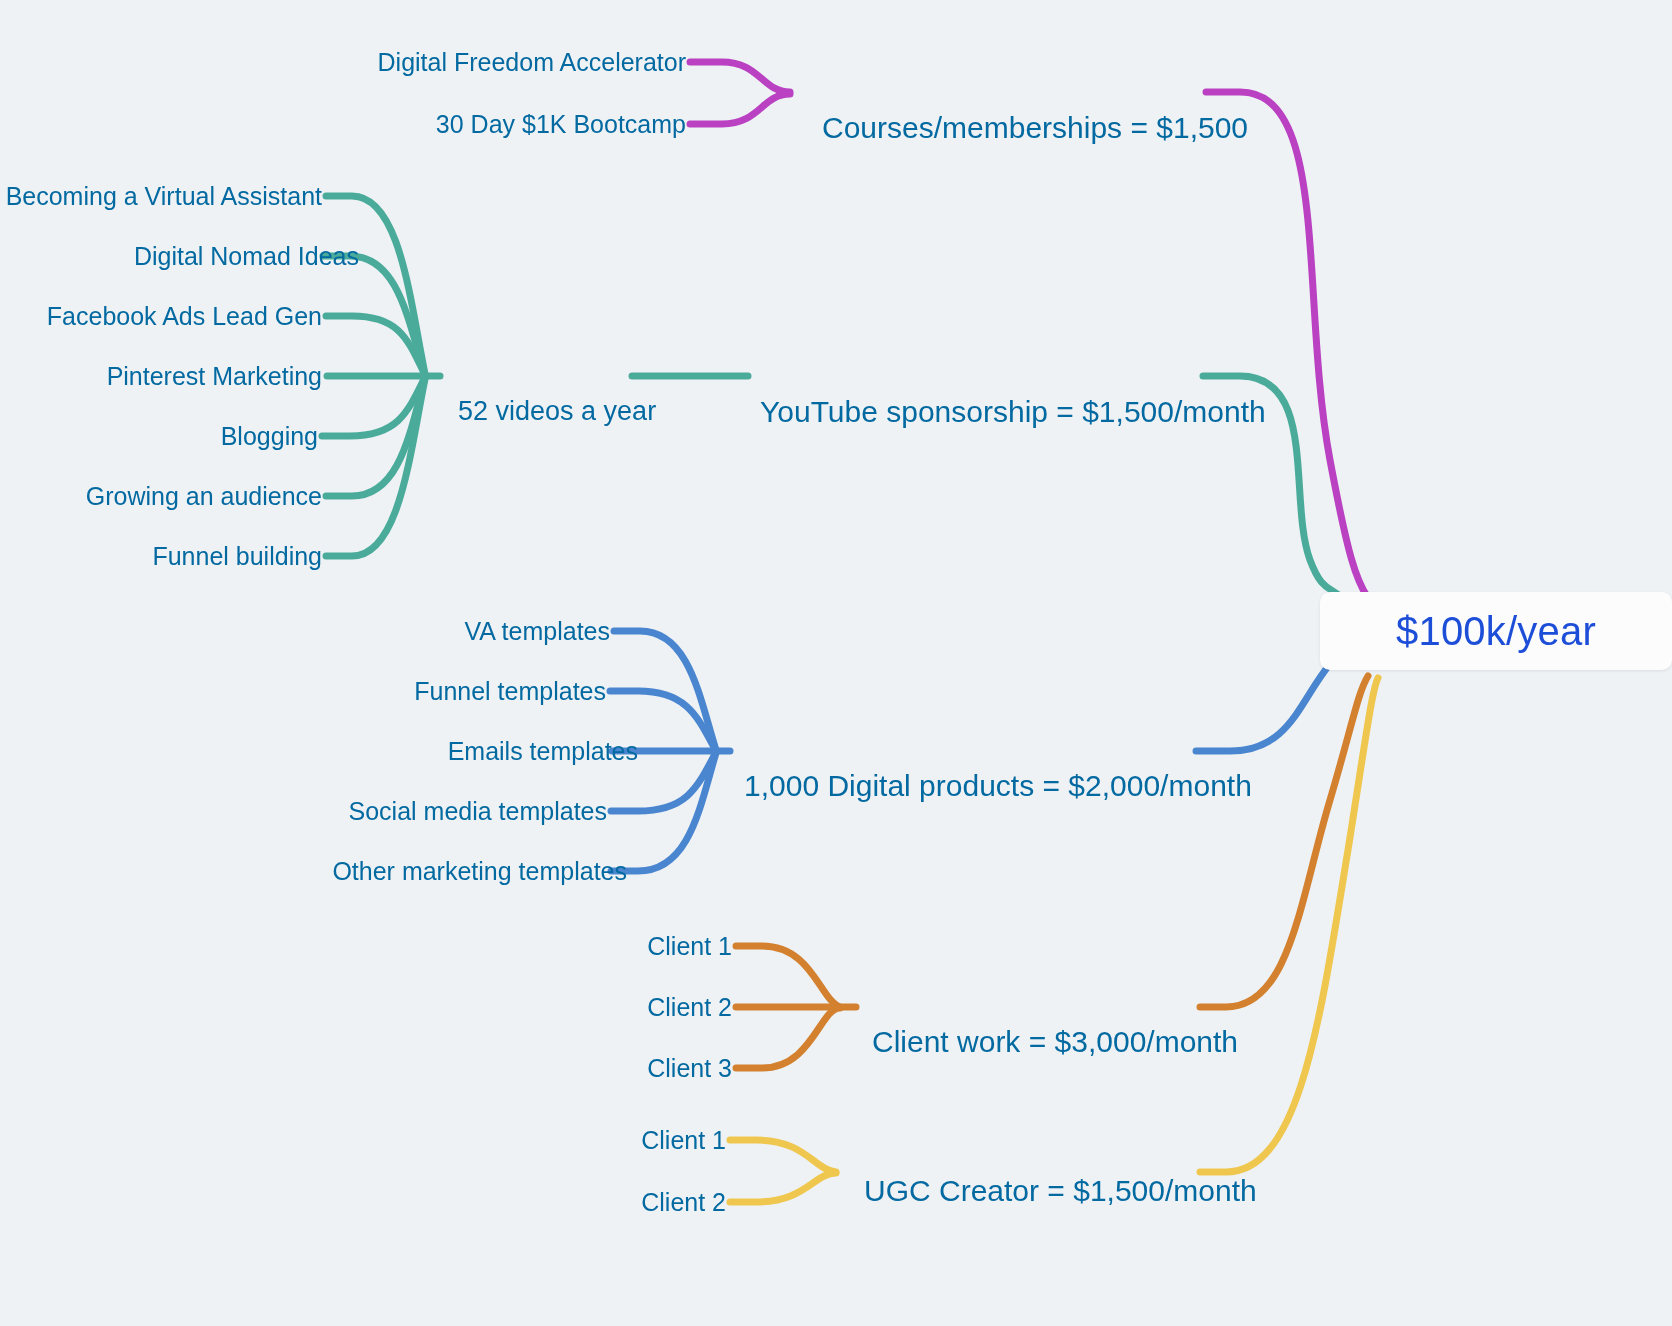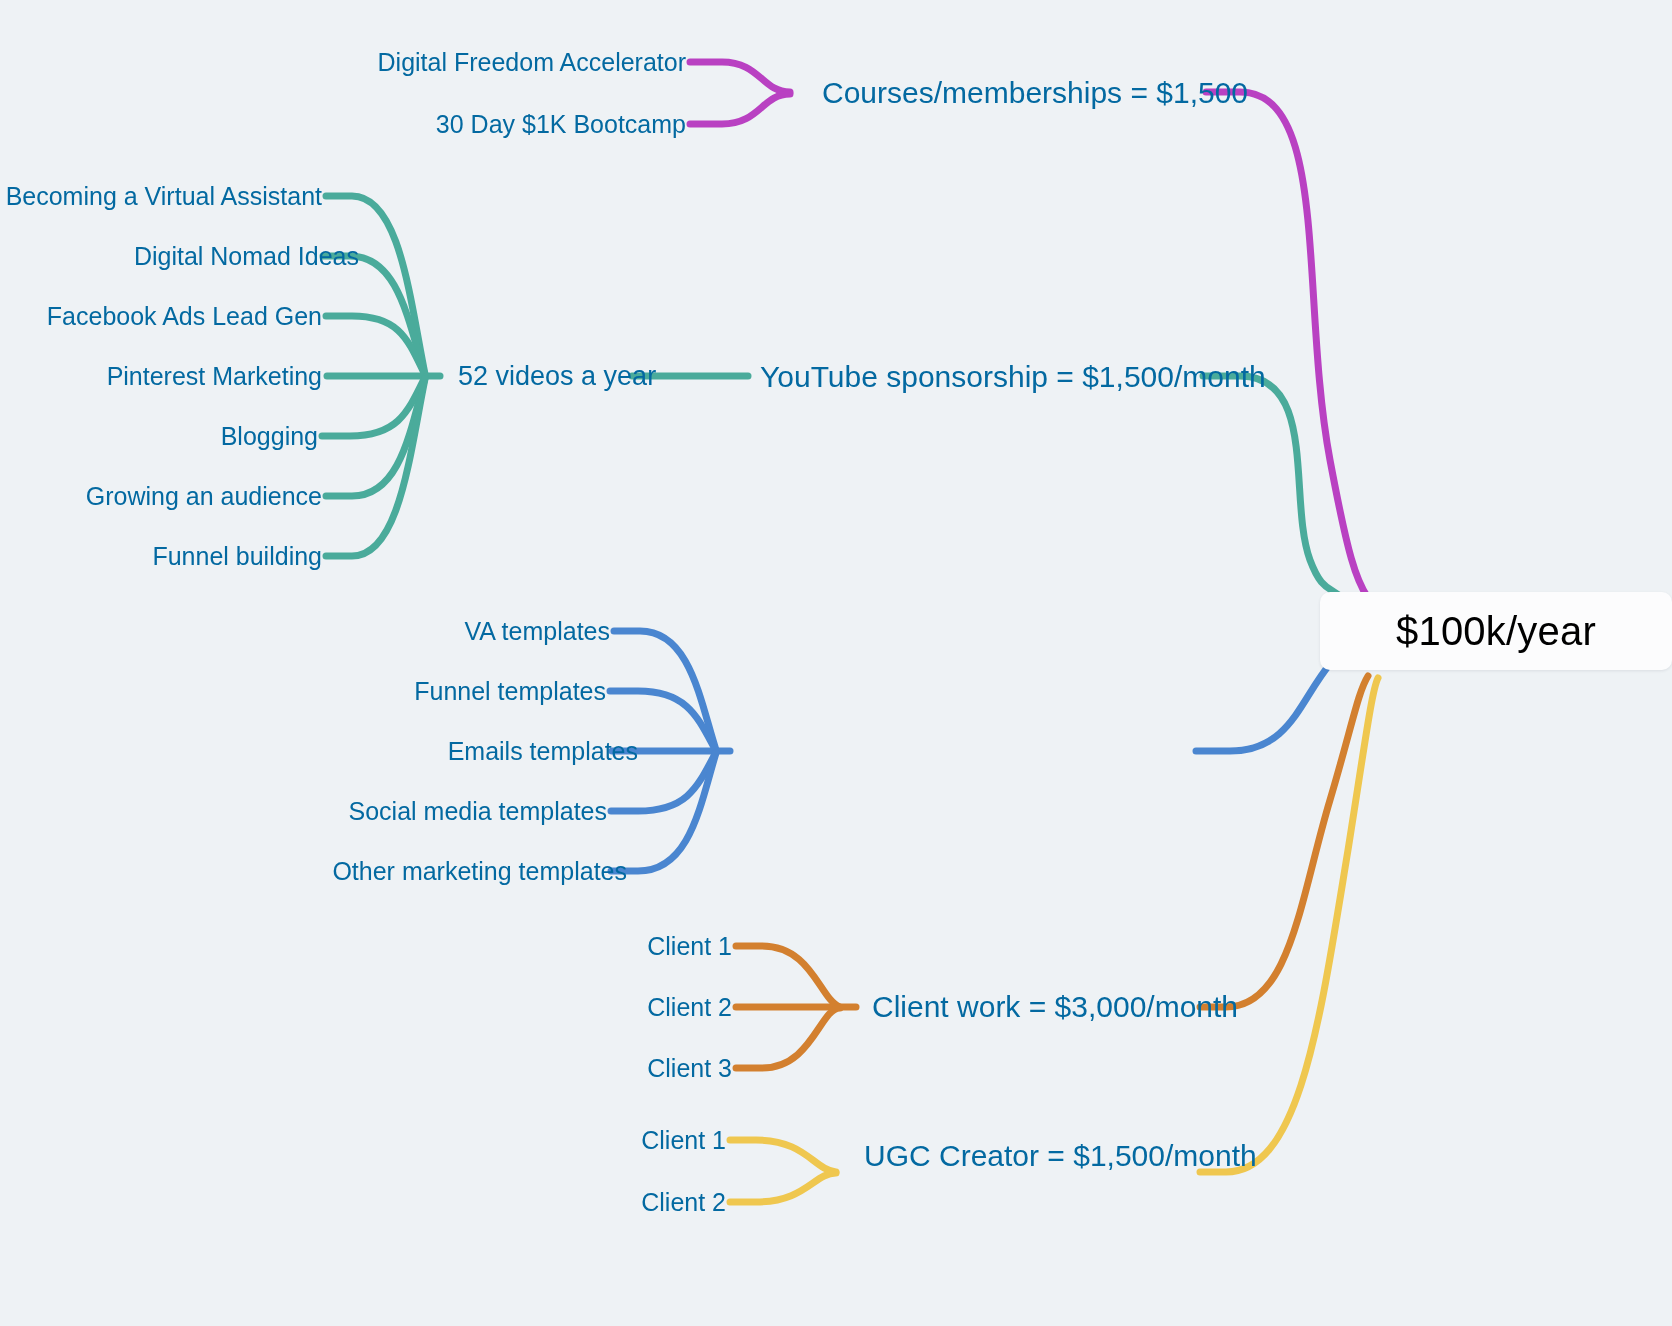--- a/index.html
+++ b/index.html
@@ -22,25 +22,25 @@
   .leaf{font-size:25px;}
   .mid{font-size:27px;}
   .branch{font-size:30px;}
   .root-node{
     position:absolute;
     background:#fcfcfd;
     border-radius:10px;
     box-shadow:0 1px 3px rgba(40,50,70,.10);
     display:flex;align-items:center;justify-content:center;
     font-size:40px;
-    color:#000000;
+    color:#1d4ed8;
     letter-spacing:.2px;
   }
   .r-anchor{transform:translate(-100%,-50%);}
-  .l-anchor{transform:translate(0,-50%);}
+  .l-anchor{transform:translate(0,-50%);margin-top:35px;}
 </style>
 </head>
 <body>
 
 <div id="canvas">
 
   <svg class="links" viewBox="0 0 1672 1326" xmlns="http://www.w3.org/2000/svg">
 
     <g>
       <path d="M690,62 L722,62 C760,62 762,92 790,92" fill="none" stroke="#b941c2" stroke-width="7" stroke-linecap="round"></path>
@@ -133,20 +133,23 @@
   </div>
   <div class="node-label leaf r-anchor" style="left:608px;top:751px;margin-left:30px;">
     <span>Emails templates</span>
   </div>
   <div class="node-label leaf r-anchor" style="left:607px;top:811px;">
     <span>Social media templates</span>
   </div>
   <div class="node-label leaf r-anchor" style="left:627px;top:871px;">
     <span>Other marketing templates</span>
   </div>
+  <div class="node-label branch l-anchor" style="left:744px;top:751px;">
+    <span>1,000 Digital products = $2,000/month</span>
+  </div>
 
   <div class="node-label leaf r-anchor" style="left:732px;top:946px;">
     <span>Client 1</span>
   </div>
   <div class="node-label leaf r-anchor" style="left:732px;top:1007px;">
     <span>Client 2</span>
   </div>
   <div class="node-label leaf r-anchor" style="left:732px;top:1068px;">
     <span>Client 3</span>
   </div>

